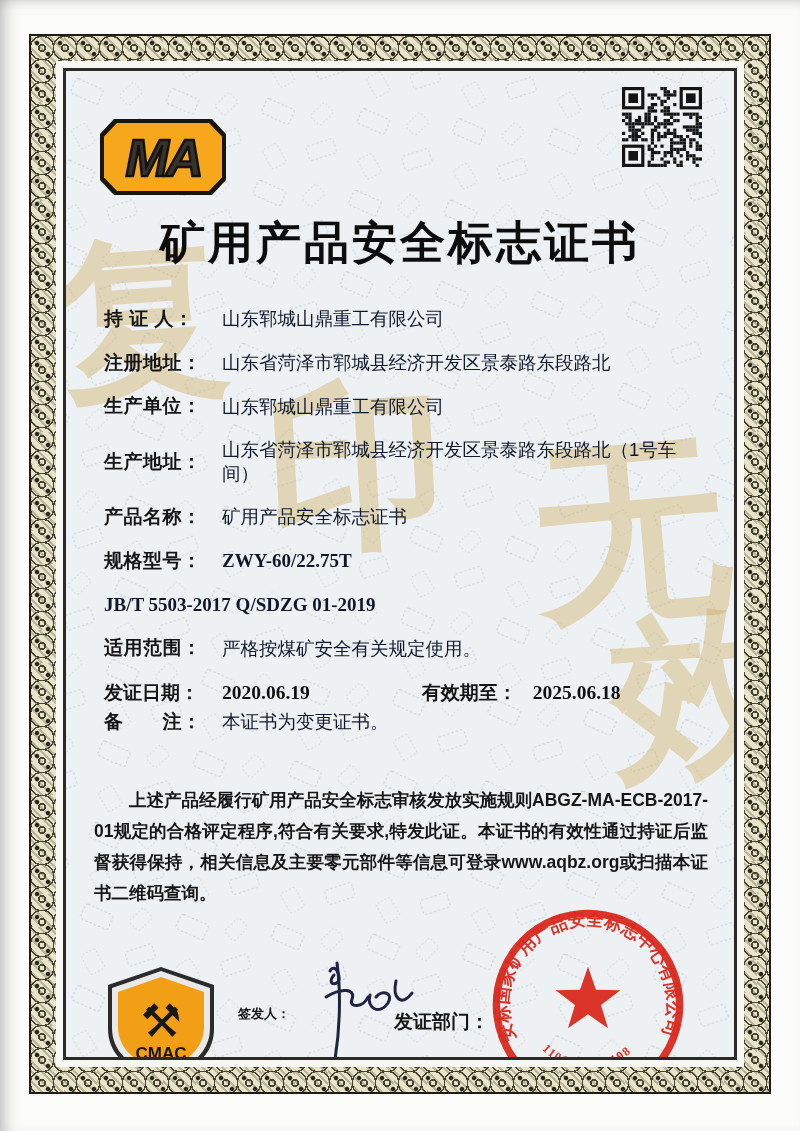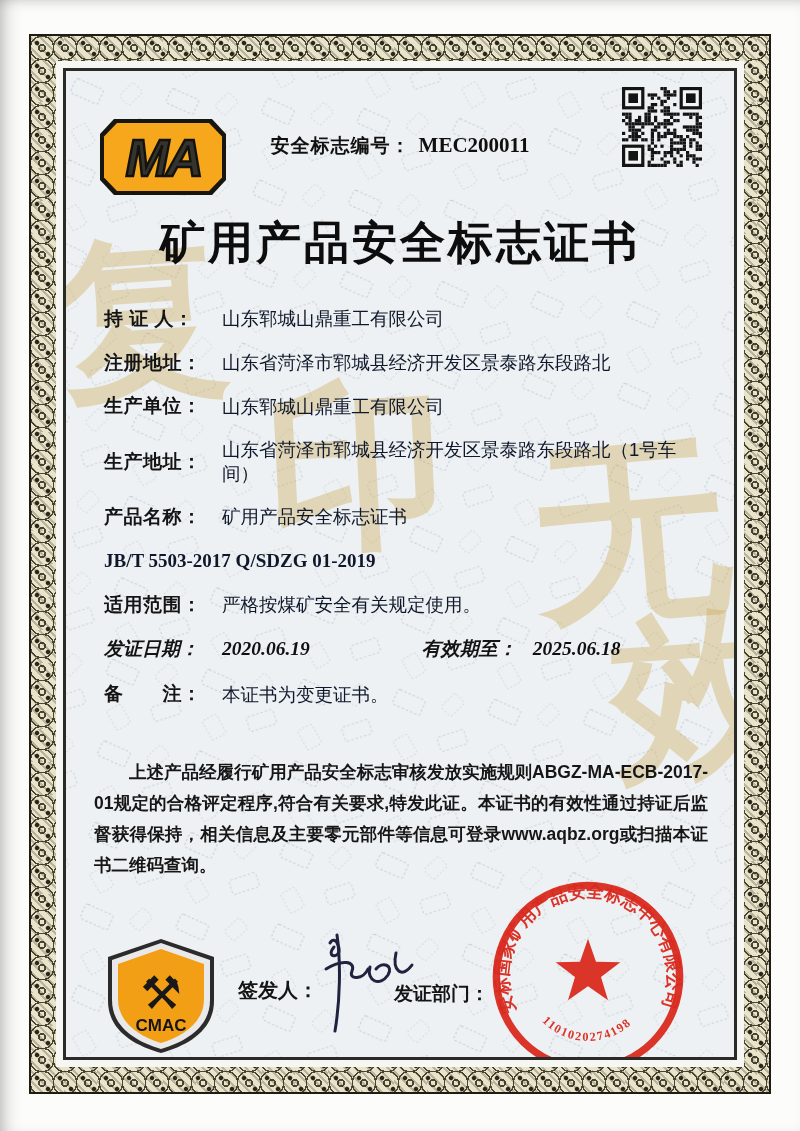--- a/index.html
+++ b/index.html
@@ -72,39 +72,39 @@
     letter-spacing: 3px;
   }
 
   
   .fields { margin: 34px 34px 0 38px; }
   .frow { display: flex; align-items: center; margin-bottom: 19px; font-size: 19px; line-height: 1.3; }
   .frow .lbl { font-weight: 700; color: #141414; min-width: 118px; letter-spacing: .5px; flex: 0 0 auto; padding-right: 10px; white-space: pre; }
   .frow .lbl.wide { min-width: 0; padding-right: 14px; }
   .frow .val { color: #0f172a; font-size: 18.5px; max-width: 535px; }
   .frow .val.mono-num { font-family: "Liberation Serif", serif; font-weight: 700; font-size: 19px; }
-  .dates-row { display: flex; margin-bottom: 20px; font-size: 19px; font-style: italic; }
+  .dates-row { display: flex; margin-bottom: 4px; font-size: 19px; }
   .dates-row .pair { display: flex; align-items: baseline; }
   .dates-row .pair.right { margin-left: 112px; }
   .dates-row .lbl { font-weight: 700; color: #141414; padding-right: 16px; }
   .dates-row .val { font-family: "Liberation Serif", serif; font-weight: 700; font-size: 19.5px; color: #101010; }
   .dates-row .pair.left .lbl { min-width: 118px; padding-right: 10px; }
 
   
   .statement {
     margin: 50px 26px 0 28px;
     font-size: 17.5px; font-weight: 600; color: #161616;
     line-height: 1.78; text-indent: 2em;
     text-align: justify;
   }
 
   
   .footer { position: relative; margin-top: 40px; height: 210px; }
   .cmac-badge { position: absolute; left: 34px; top: 16px; width: 122px; height: 118px; }
-  .signer { position: absolute; left: 172px; top: 56px; font-size: 20px; font-weight: 700; color: #141414; white-space: nowrap; }
+  .signer { position: absolute; left: 172px; top: 56px; font-size: 13px; font-weight: 700; color: #141414; white-space: nowrap; }
   .signature { position: absolute; left: 242px; top: 8px; }
   .issuer { position: absolute; left: 328px; top: 60px; font-size: 19px; font-weight: 700; color: #141414; white-space: nowrap; }
   .seal { position: absolute; left: 424px; top: -42px; width: 196px; height: 196px; }
 </style>
 </head>
 <body>
 
 <div class="page">
   <div class="frame-band"></div>
   <div class="frame-gap"></div>
@@ -131,23 +131,20 @@
     </div>
 
     <div class="content">
 
       <div class="header-row">
         <svg class="ma-logo" viewBox="0 0 130 80" xmlns="http://www.w3.org/2000/svg">
           <polygon points="16,2 114,2 128,17 128,63 114,78 16,78 2,63 2,17" fill="#17150f"></polygon>
           <polygon points="19,6 111,6 124,19.5 124,60.5 111,74 19,74 6,60.5 6,19.5" fill="#f6a71c"></polygon>
           <text x="65" y="59" text-anchor="middle" font-family="Liberation Sans, sans-serif" font-size="52" font-weight="900" font-style="italic" fill="#35332e" stroke="#14120c" stroke-width="2.4" letter-spacing="-3">MA</text>
         </svg>
-        <div class="cert-no">
-          <span class="lbl">安全标志编号：</span><span class="val">MEC200011</span>
-        </div>
         <div class="qr">
           <svg id="qr-svg" width="80" height="80" viewBox="0 0 25 25" xmlns="http://www.w3.org/2000/svg">
               <rect x="12" y="0" width="1" height="1" fill="#141414"></rect>
               <rect x="13" y="0" width="1" height="1" fill="#141414"></rect>
               <rect x="13" y="1" width="1" height="1" fill="#141414"></rect>
               <rect x="14" y="1" width="1" height="1" fill="#141414"></rect>
               <rect x="16" y="1" width="1" height="1" fill="#141414"></rect>
               <rect x="8" y="2" width="1" height="1" fill="#141414"></rect>
               <rect x="9" y="2" width="1" height="1" fill="#141414"></rect>
               <rect x="10" y="2" width="1" height="1" fill="#141414"></rect>
@@ -382,20 +379,24 @@
           </div>
         <div class="frow">
             <span class="lbl">生产地址：</span>
             <span class="val">山东省菏泽市郓城县经济开发区景泰路东段路北（1号车间）</span>
           </div>
         <div class="frow">
             <span class="lbl">产品名称：</span>
             <span class="val">矿用产品安全标志证书</span>
           </div>
         <div class="frow">
+            <span class="lbl">规格型号：</span>
+            <span class="val mono-num">ZWY-60/22.75T</span>
+          </div>
+        <div class="frow">
             <span class="val mono-num">JB/T 5503-2017 Q/SDZG 01-2019</span>
           </div>
         <div class="frow">
             <span class="lbl">适用范围：</span>
             <span class="val">严格按煤矿安全有关规定使用。</span>
           </div>
 
         <div class="dates-row">
           <span class="pair left">
             <span class="lbl">发证日期：</span>

